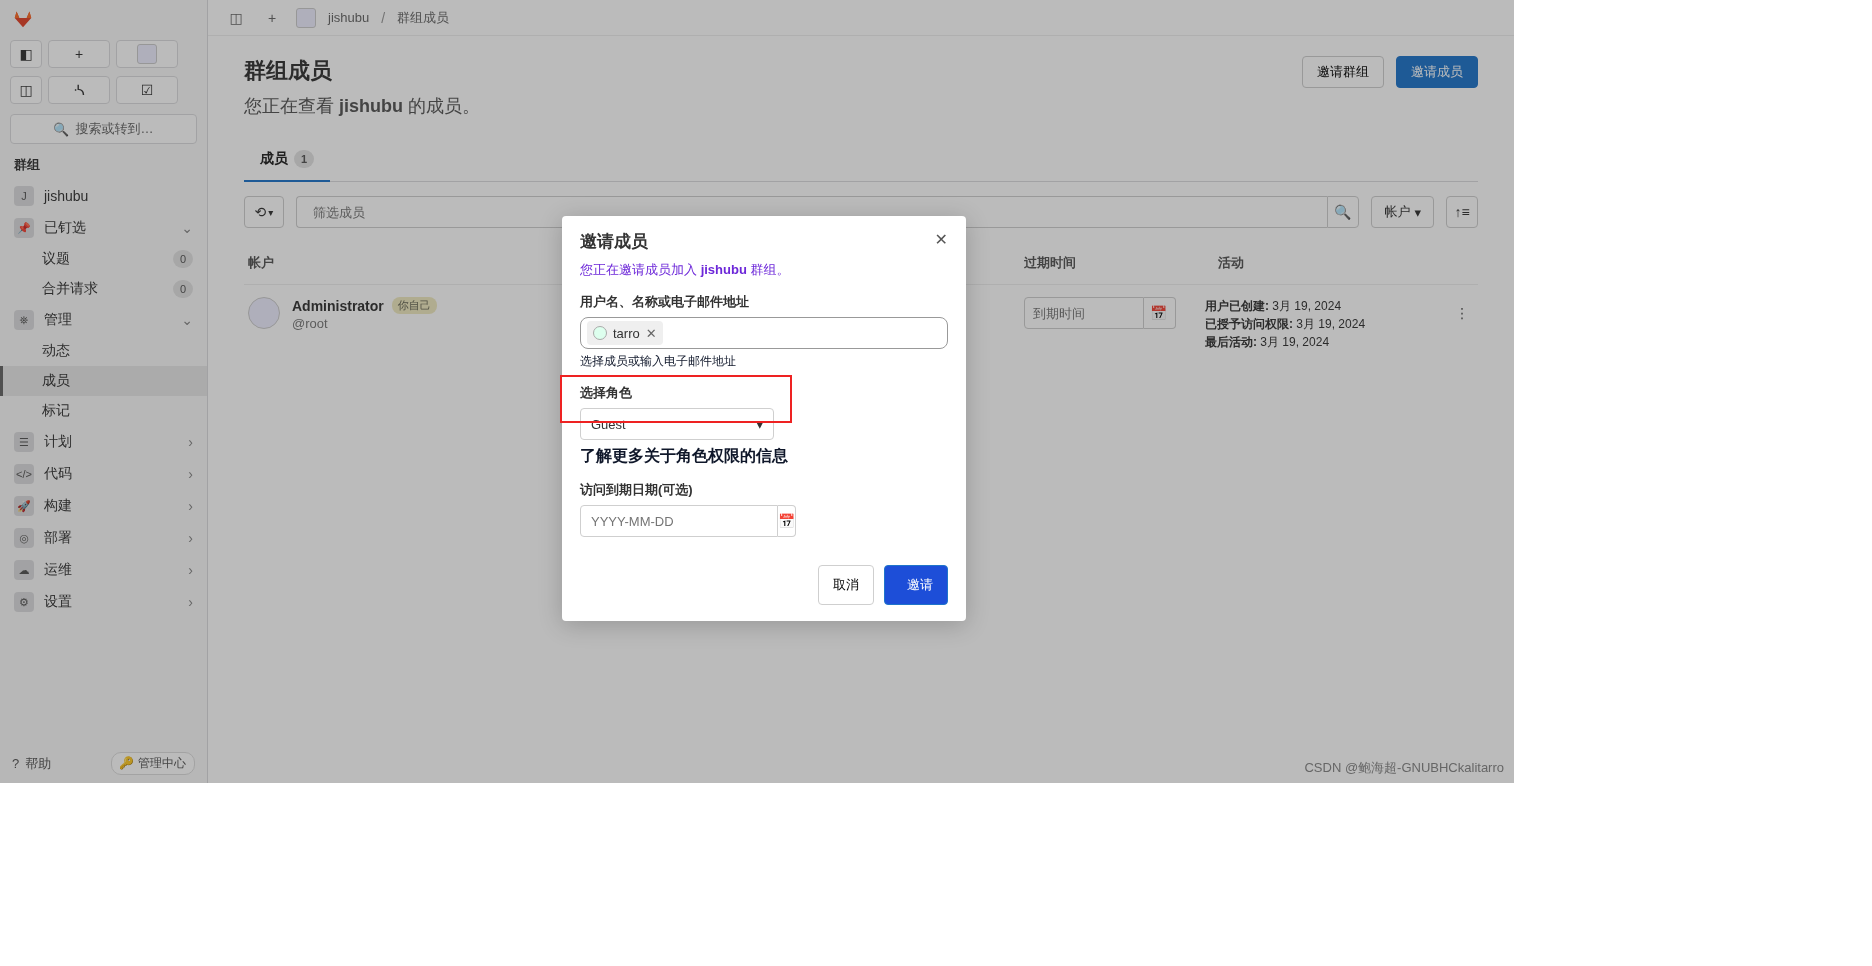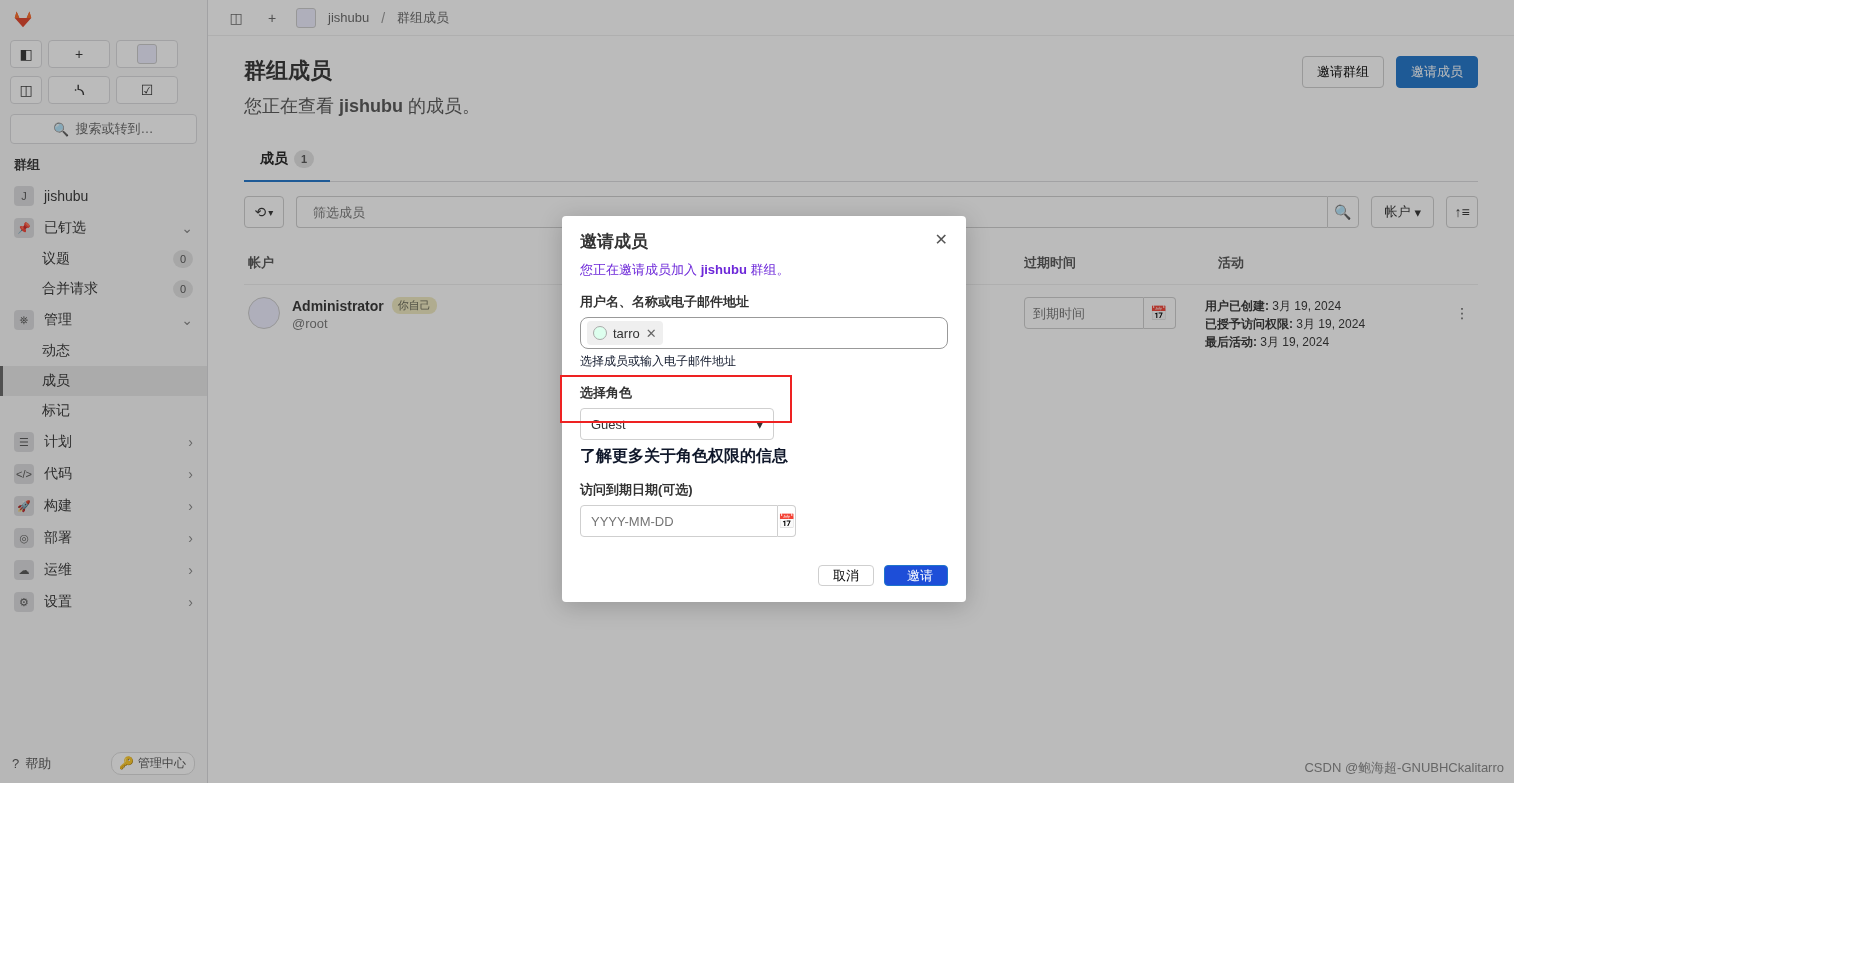--- a/index.html
+++ b/index.html
@@ -82,21 +82,21 @@
 .token { background:#efefef; border-radius:4px; height:24px; display:flex; align-items:center; gap:6px; padding:0 6px; font-size:13px;}
 .token-av { width:14px; height:14px; border-radius:50%; border:1px solid #aaa; background:#dfe;}
 .token-x { cursor:pointer; color:#666;}
 .m-hint { font-size:12px; color:#0f172a; margin-top:4px;}
 .m-select { margin-top:6px; width:194px; height:32px; border:1px solid #cfcfcf; border-radius:4px; padding:0 10px; display:flex; align-items:center; justify-content:space-between; font-size:13px; cursor:pointer;}
 .role-highlight { border:2px solid #e22; position:absolute; left:560px; top:375px; width:232px; height:48px; z-index:12; pointer-events:none;}
 .m-link { color:#0f172a; font-size:16px; margin-top:6px; display:block;font-weight:bold;}
 .m-date-wrap { display:flex; margin-top:6px;}
 .m-date { flex:1; height:32px; border:1px solid #cfcfcf; border-radius:4px 0 0 4px; padding:0 10px; font-size:13px;}
 .m-footer { padding:12px 18px 16px; display:flex; justify-content:flex-end; gap:10px;}
-.m-btn { height:21px; padding:0 14px; border-radius:4px; font-size:13px; cursor:pointer;}
+.m-btn { height:40px; padding:0 14px; border-radius:4px; font-size:13px; cursor:pointer;}
 .m-btn.cancel { background:#fff; border:1px solid #cfcfcf;}
 .m-btn.confirm { background:#1d4ed8; border:1px solid #1f75cb; color:#fff;padding-left:22px;}
 
 
 .arrow-svg { position:absolute; inset:0; z-index:15; pointer-events:none;}
 
 
 .watermark { position:absolute; right:10px; bottom:6px; font-size:13px; color:#666; z-index:20;}
 </style>
 </head>

